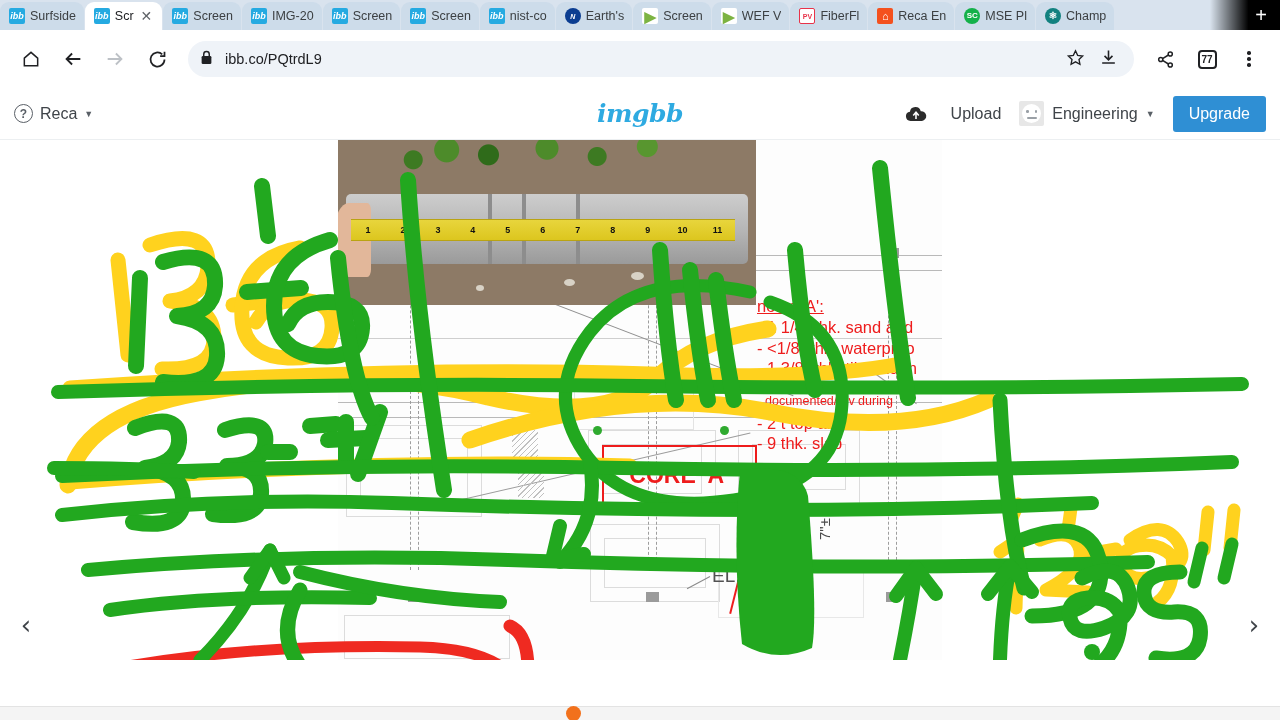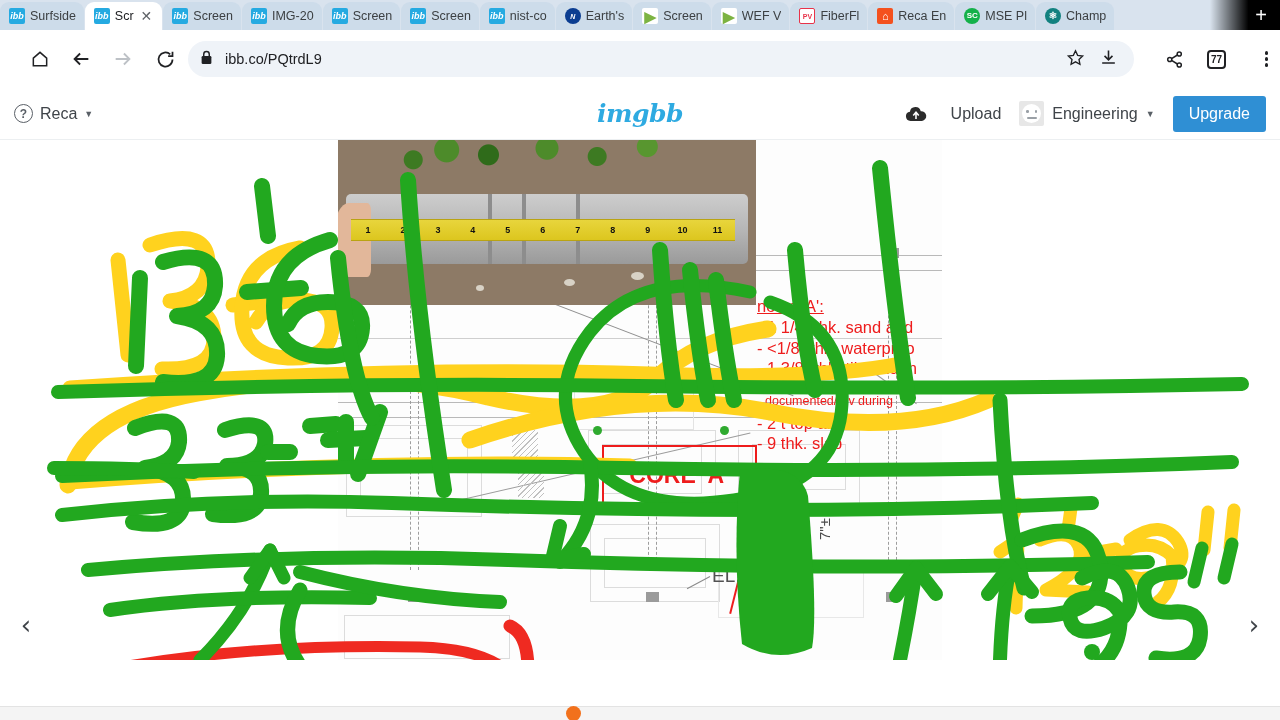--- a/index.html
+++ b/index.html
@@ -65,21 +65,21 @@
   
   .toolbar {
     position: absolute; top: 30px; left: 0; width: 1280px; height: 58px;
     background: #ffffff;
     display: flex; align-items: center;
     padding: 0 12px;
     gap: 4px;
   }
   .tb-btn {
     width: 38px; height: 38px; border-radius: 50%;
-    display: flex; align-items: center; justify-content: flex-end;
+    display: flex; align-items: center; justify-content: center;
     color: #202124; flex: 0 0 auto;
   }
   .tb-btn.disabled { color: #bdc1c6; }
   .omnibox {
     flex: 1 1 auto; height: 36px;
     background: #eff3f8; border-radius: 18px;
     display: flex; align-items: center;
     padding: 0 12px; gap: 12px;
     margin: 0 8px;
     min-width: 0;

